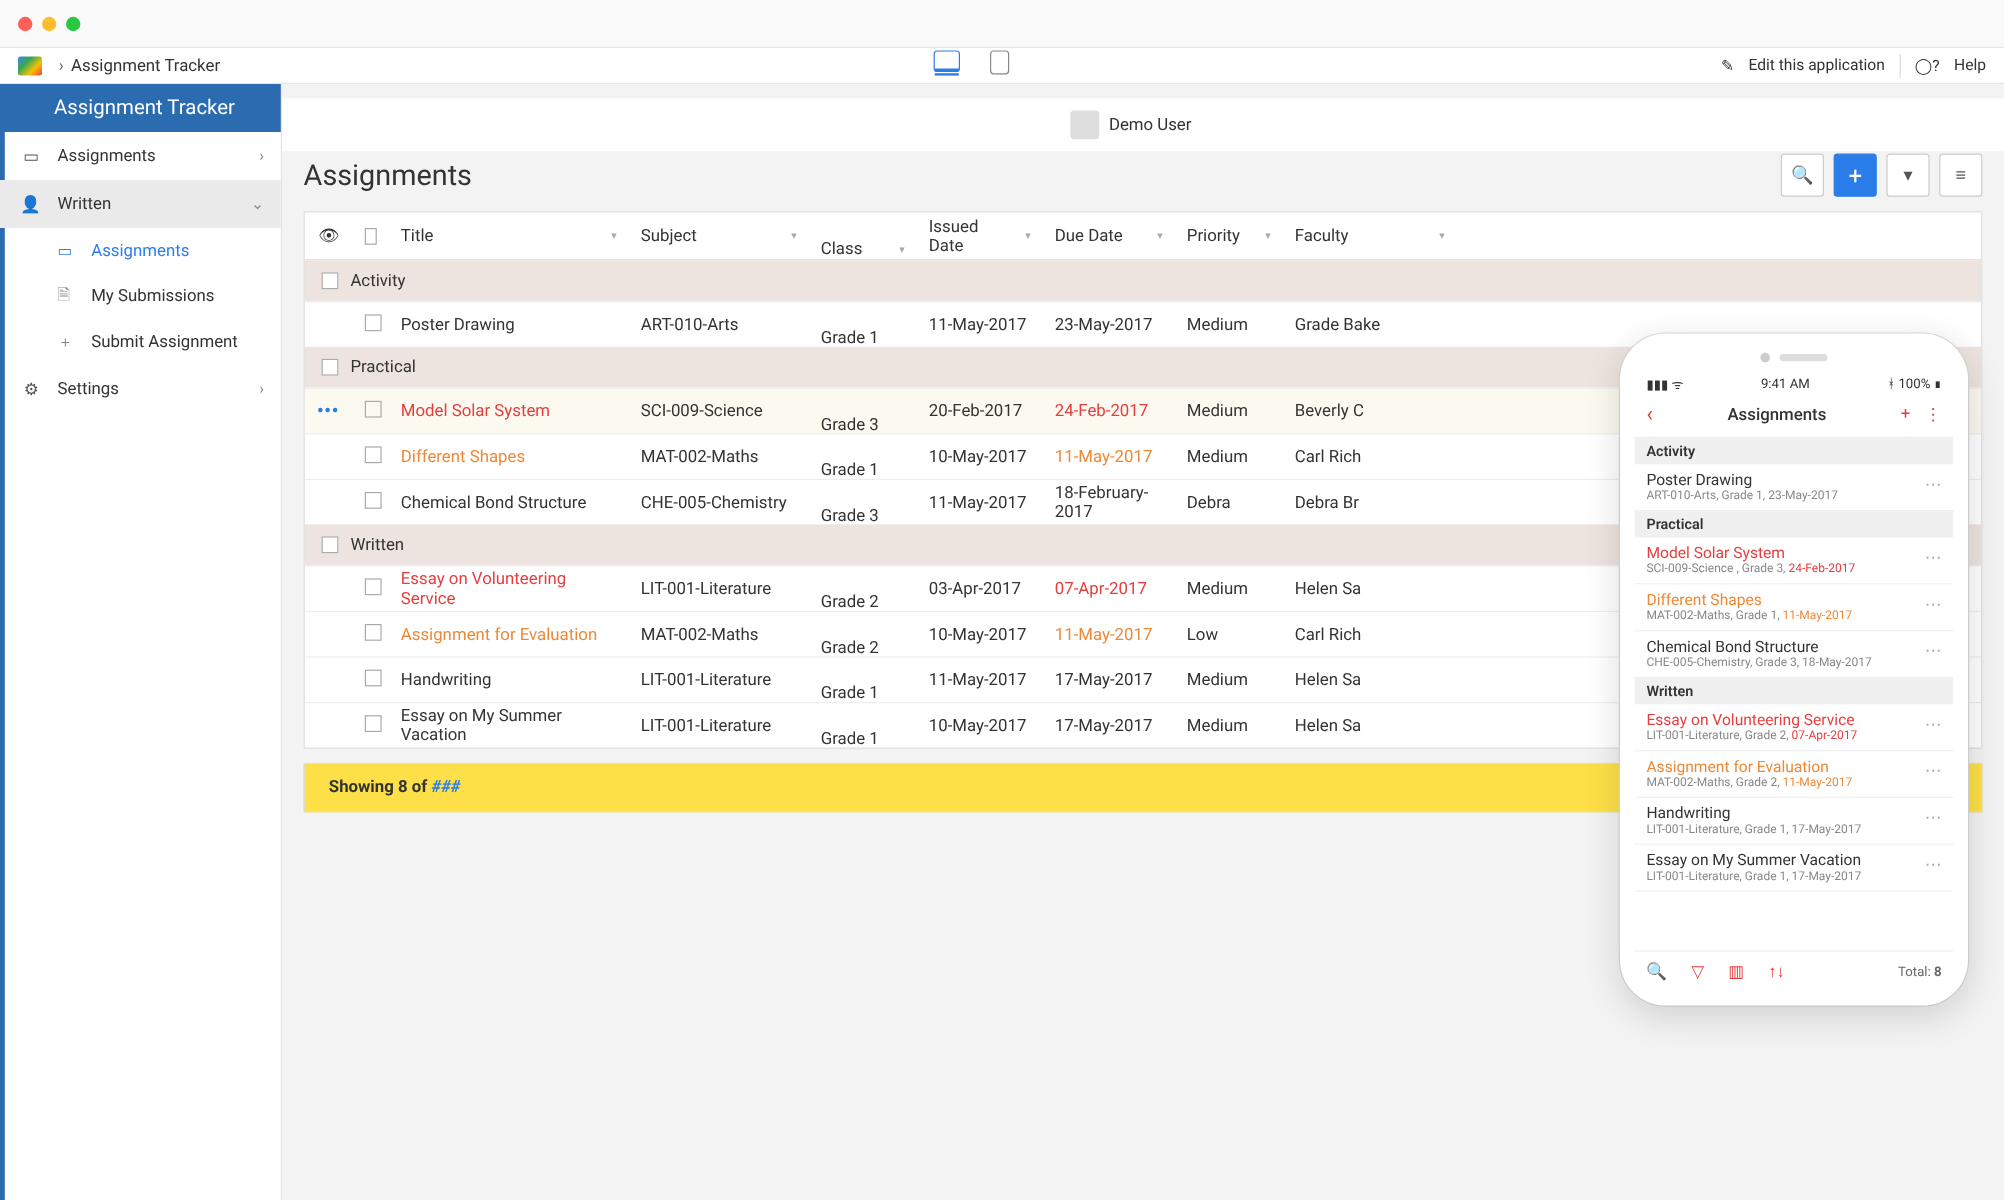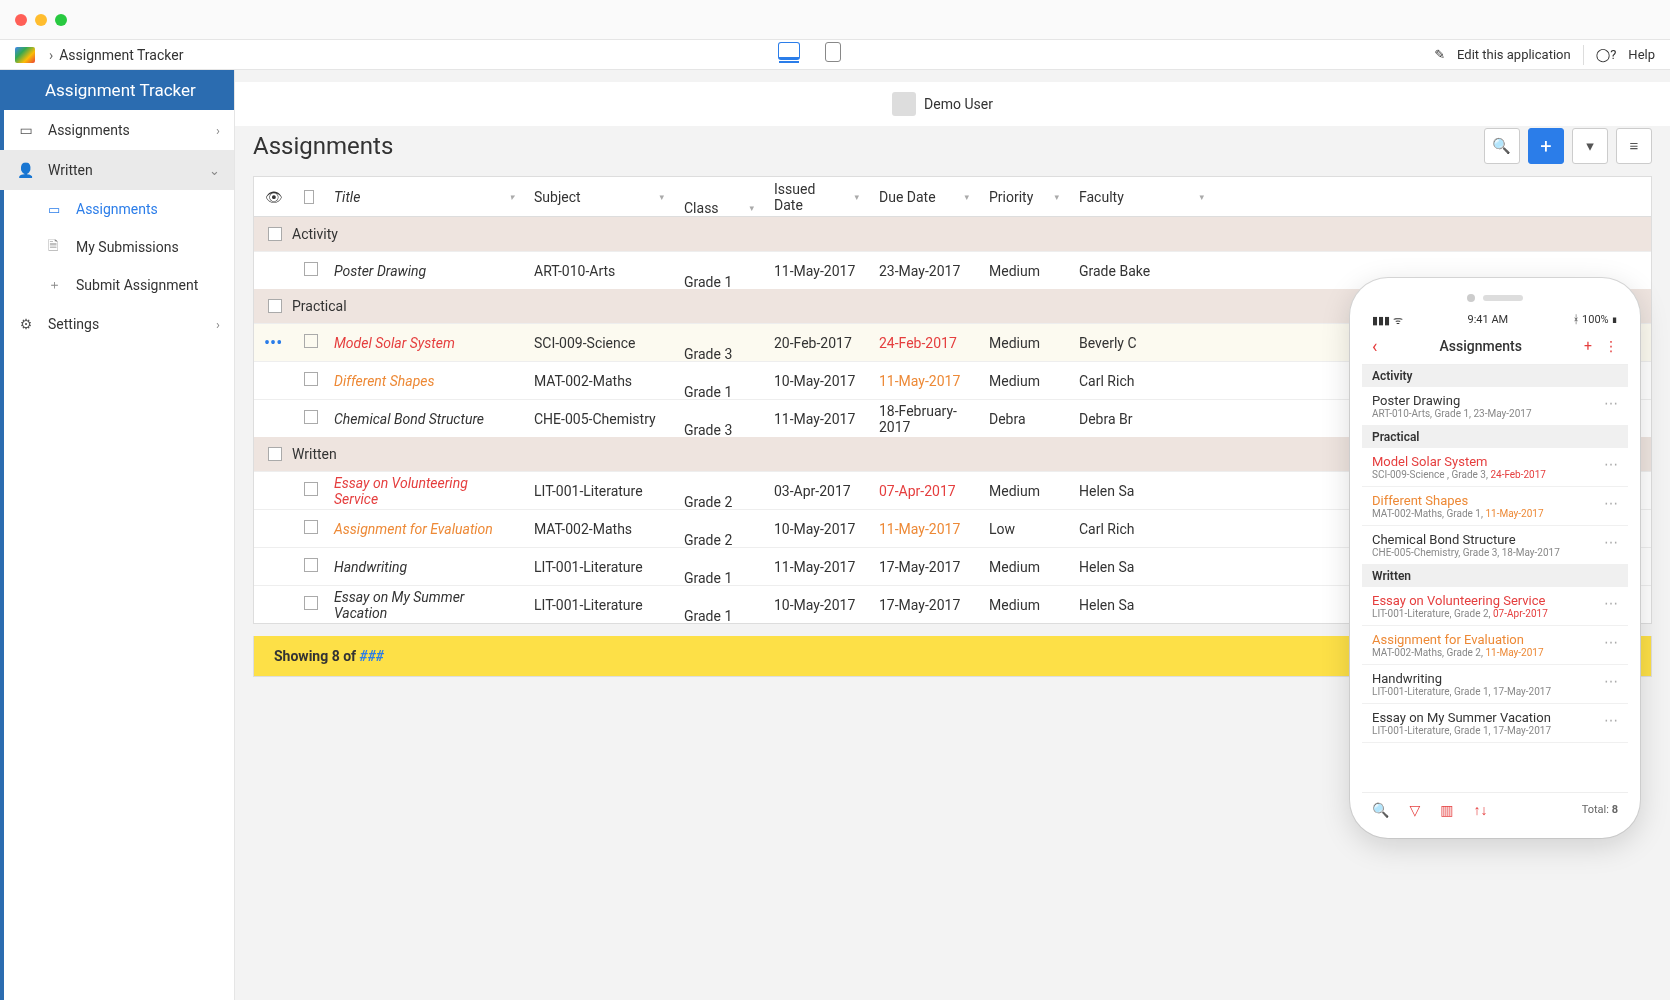--- a/index.html
+++ b/index.html
@@ -47,21 +47,21 @@
 .page-actions { display:flex; gap:8px; }
 .icon-btn { width:36px; height:36px; border:1px solid #ccc; background:#fff; border-radius:3px; display:flex; align-items:center; justify-content:center; color:#555; cursor:pointer; font-size:15px; }
 .icon-btn.primary { background:#2b7de9; border-color:#2b7de9; color:#fff; font-size:20px; }
 
 .table { background:#fff; border:1px solid #ddd; }
 .thead { display:flex; height:40px; align-items:center; border-bottom:1px solid #ddd; font-size:14px; color:#333; }
 .th { padding: 0 10px; position:relative; display:flex; align-items:center; }
 .th .sort { font-size:9px; color:#aaa; margin-left:auto; cursor:pointer; }
 .c-eye { width:40px; justify-content:center; }
 .c-chk { width:30px; justify-content:center; }
-.c-title { width:200px;font-style:italic; }
+.c-title { width:200px; }
 .c-subject { width:150px; }
 .c-class { width:90px;margin-top:23px; }
 .c-issued { width:105px;gap:36px; }
 .c-due { width:110px; }
 .c-priority { width:90px; }
 .c-faculty { width:145px; }
 .c-submission { flex:1; }
 
 .group-row { background:#eee4df; height:34px; display:flex; align-items:center; padding-left:14px; font-size:14px; }
 .group-row .gcheck { width:14px; height:14px; border:1px solid #aaa; background:#fff; margin-right:10px; }

